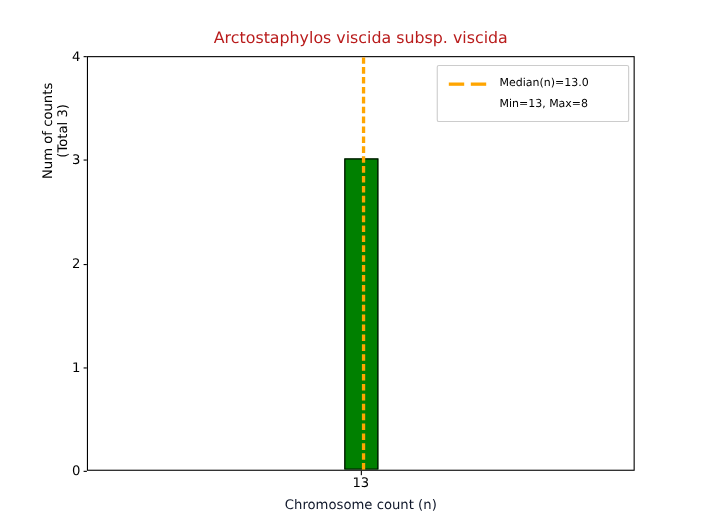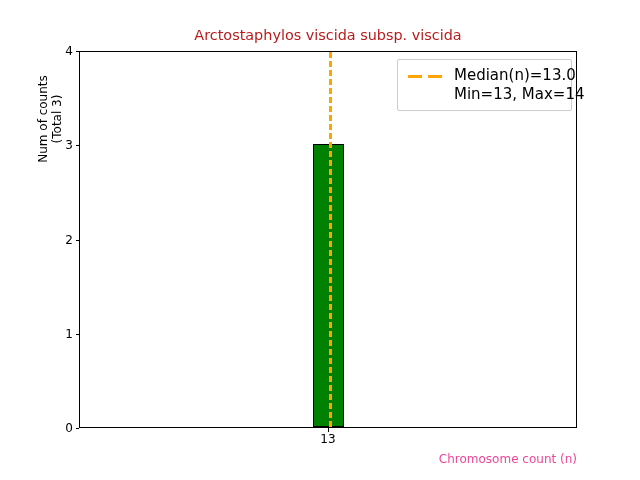--- a/index.html
+++ b/index.html
@@ -129,23 +129,23 @@
     transform: translateX(-50%);
     white-space: nowrap;
   }
 
   
   #xlabel {
     position: absolute;
     left: 79px;
     top: 452px;
     width: 498px;
-    text-align: right;
-    font-size: 12px;
-    color: #ec4899;
+    text-align: center;
+    font-size: 12px;
+    color: #0f172a;
     line-height: 14px;
     white-space: nowrap;
   }
   .ylabel-line {
     position: absolute;
     top: 239px;
     width: 240px;
     text-align: center;
     font-size: 12px;
     color: #000000;
@@ -183,21 +183,21 @@
   }
   .legend-handle .dash {
     position: absolute;
     top: 5px;
     height: 3px;
     background: #ffa500;
   }
   .legend-handle .dash.d1 { left: 2px;  width: 14px; }
   .legend-handle .dash.d2 { left: 22px; width: 14px; }
   .legend-label {
-    font-size: 15px;
+    font-size: 10px;
     color: #000000;
     line-height: 15px;
     white-space: nowrap;
   }
 </style>
 </head>
 <body>
 
 <div id="figure">
 
@@ -241,17 +241,17 @@
   <div id="legend">
     <div class="legend-row">
       <span class="legend-handle">
         <span class="dash d1"></span>
         <span class="dash d2"></span>
       </span>
       <span class="legend-label">Median(n)=13.0</span>
     </div>
     <div class="legend-row">
       <span class="legend-handle"></span>
-      <span class="legend-label">Min=13, Max=14</span>
+      <span class="legend-label">Min=13, Max=8</span>
     </div>
   </div>
 
 </div>
 
 </body></html>

